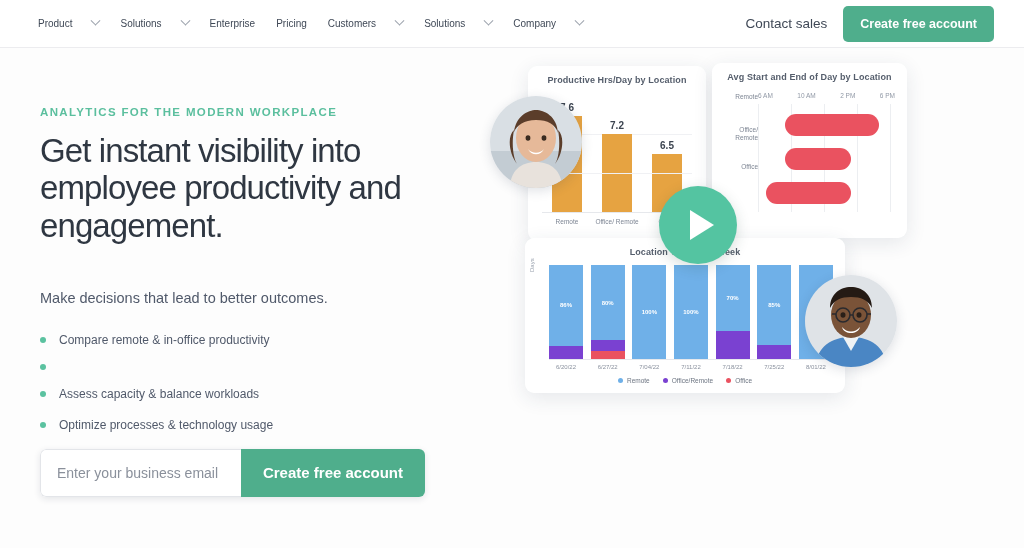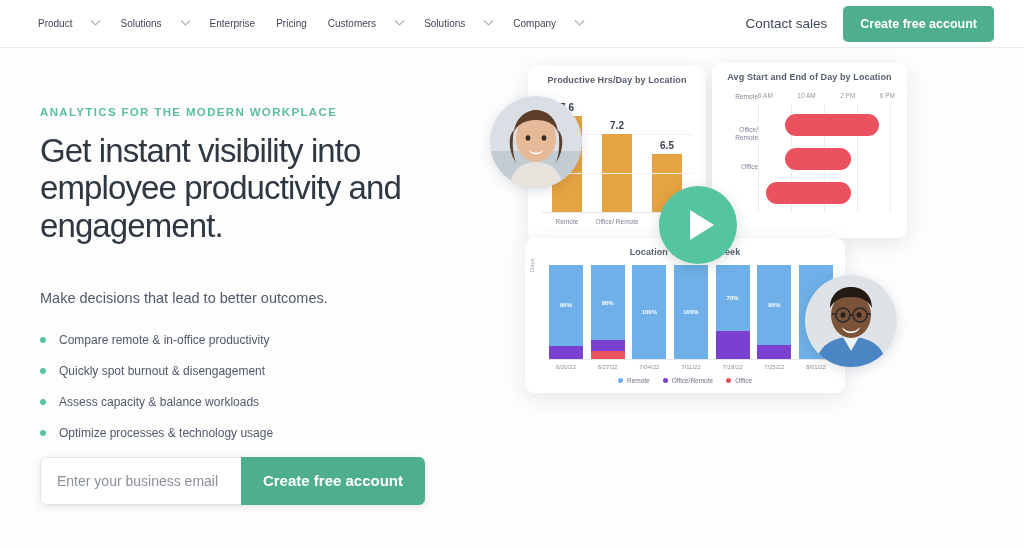--- a/index.html
+++ b/index.html
@@ -236,21 +236,20 @@
       <span>Make decisions that lead to better outcomes.</span>
     </p>
 
     <ul class="bullets">
       <li>
         <span class="dot"></span>
         <span>Compare remote &amp; in-office productivity</span>
       </li>
       <li>
         <span class="dot"></span>
-        <span>Quickly spot burnout &amp; disengagement</span>
       </li>
       <li>
         <span class="dot"></span>
         <span>Assess capacity &amp; balance workloads</span>
       </li>
       <li>
         <span class="dot"></span>
         <span>Optimize processes &amp; technology usage</span>
       </li>
     </ul>

